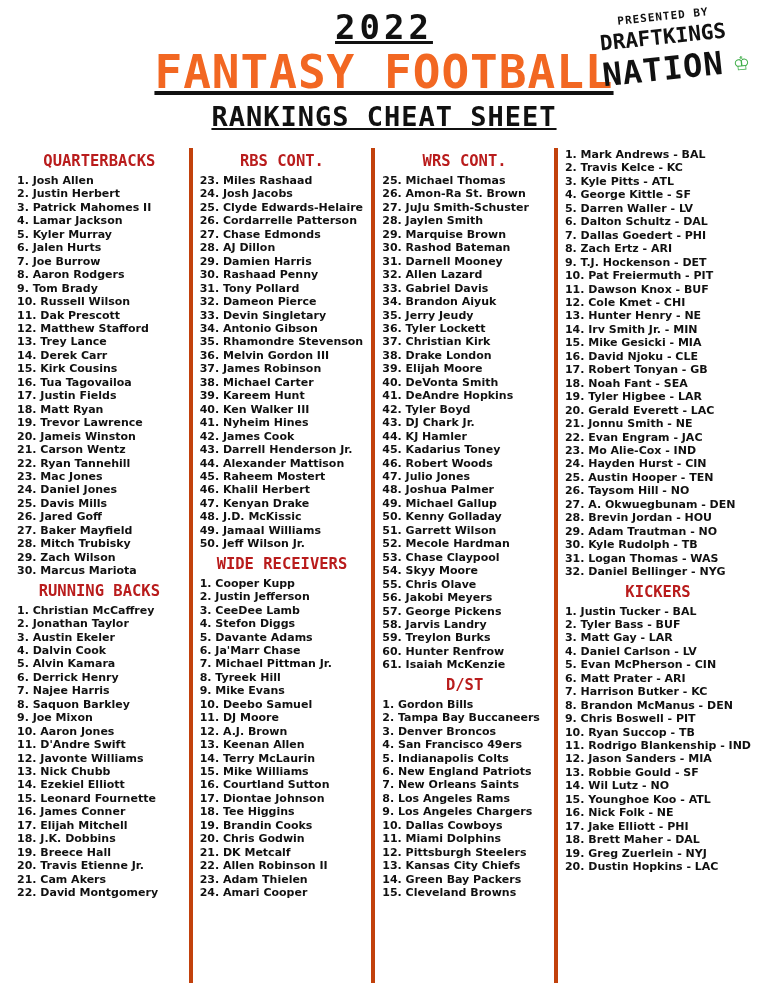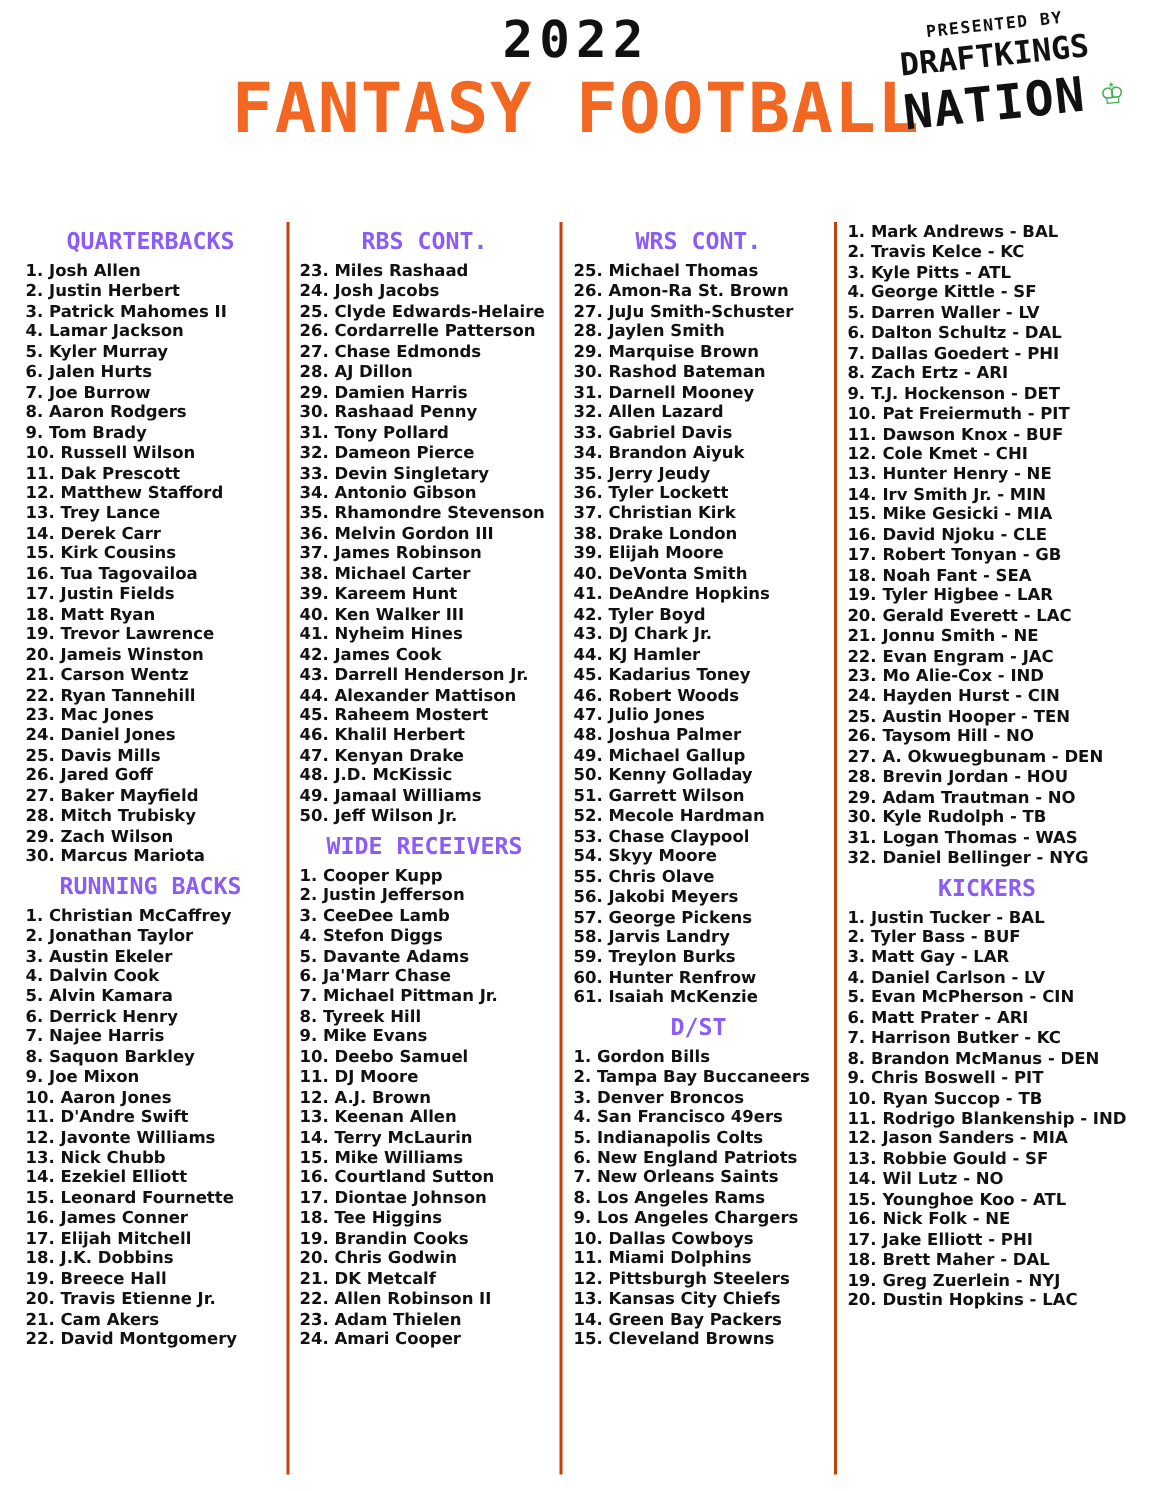--- a/index.html
+++ b/index.html
@@ -6,21 +6,21 @@
   body{
     width:768px;height:994px;
     background:#ffffff;
     font-family:"DejaVu Sans", sans-serif;
     color:#111;
     overflow:hidden;
   }
   .sheet{position:relative;width:768px;height:994px;box-sizing:border-box;padding:6px 10px 0 10px;}
 
   
-  .header{position:relative;height:142px;}
+  .header{position:relative;height:142px;text-decoration:underline;}
   .title-block{text-align:center;padding-top:4px;}
   .year{
     font-family:"DejaVu Sans Mono", monospace;
     font-weight:bold;font-size:34px;letter-spacing:4px;color:#111;
     -webkit-text-stroke:0px;
     line-height:1;
   }
   .main-title{
     font-family:"DejaVu Sans Mono", monospace;
     font-weight:bold;font-size:46px;line-height:1.05;letter-spacing:1px;
@@ -60,28 +60,28 @@
     width:748px;
     height:835px;
     box-sizing:border-box;
   }
   .col{
     flex:1 1 0;
     padding:0 7px;
     box-sizing:border-box;
     position:relative;
   }
-  .col + .col{ border-left:2px solid #c2410c; }
+  .col + .col{ border-left:4px solid #c2410c; }
 
   .sec-head{
     text-align:center;
     font-family:"DejaVu Sans Mono", monospace;
     font-weight:bold;
     font-size:15.5px;
-    color:#8b5cf6;
+    color:#b91c1c;
     letter-spacing:0px;
     margin:4px 0 4px 0;
     white-space:nowrap;
   }
   ol.plist{
     list-style:none;
     margin:0;padding:0;
     counter-reset:rank;
   }
   ol.plist li{
@@ -99,20 +99,21 @@
 </style>
 </head>
 <body>
 
 <div class="sheet">
 
   <div class="header">
     <div class="title-block">
       <div class="year">2022</div>
       <div class="main-title">FANTASY FOOTBALL</div>
+      <div class="sub-title">RANKINGS CHEAT SHEET</div>
     </div>
     <div class="brand">
       <div class="presented">PRESENTED BY</div>
       <div class="dk">DRAFTKINGS</div>
       <div class="nation">NATION</div>
       <div class="crown">♔</div>
     </div>
   </div>
 
   <div class="columns" id="columns">

